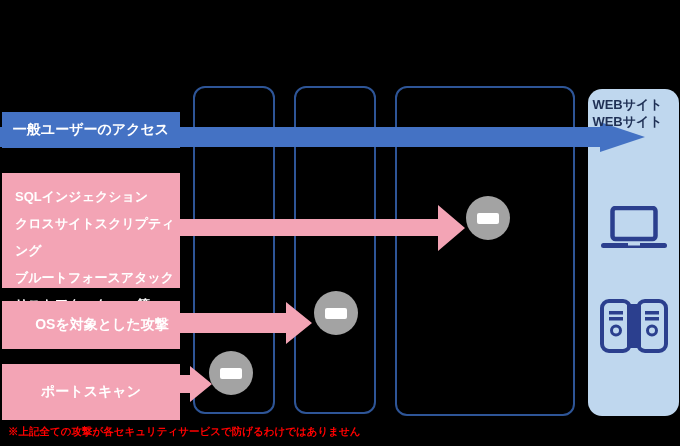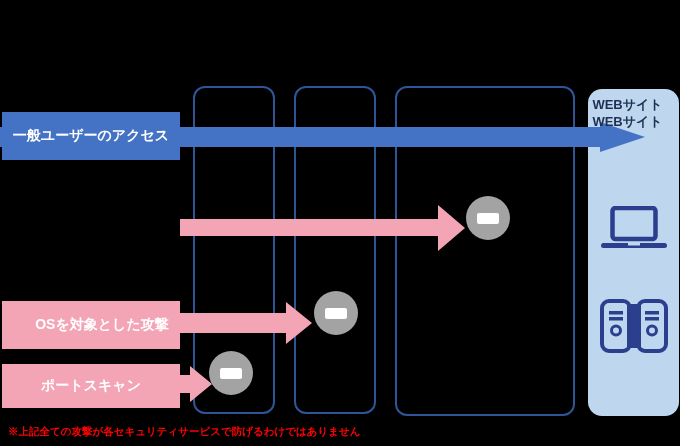--- a/index.html
+++ b/index.html
@@ -19,28 +19,28 @@
   .layer3{left:395px;width:180px;height:330px;}
 
   
   .panel{left:588px;top:89px;width:91px;height:327px;background:var(--panel);
          border-radius:14px;}
   .panel-label{left:588px;top:96px;width:79px;text-align:center;color:var(--dest);
          font-size:13px;font-weight:bold;line-height:17px;}
 
   
   .box{left:2px;width:178px;box-sizing:border-box;color:#ffffff;font-weight:bold;}
-  .box-blue{background:var(--blue);top:112px;height:48px;font-size:14px;
+  .box-blue{background:var(--blue);top:112px;height:36px;font-size:14px;
             display:flex;align-items:center;justify-content:center;}
   .box-pink{background:var(--pink);}
   .box-attacks{top:173px;height:115px;font-size:13px;padding:10px 0 0 13px;line-height:27px;}
   .box-attacks .last{display:flex;padding-right:30px;}
   .box-attacks .etc{margin-left:auto;}
   .box-os{top:301px;height:48px;font-size:14px;display:flex;align-items:center;justify-content:center;padding-left:22px;}
-  .box-port{top:364px;height:44px;font-size:14px;display:flex;align-items:center;justify-content:center;}
+  .box-port{top:364px;height:56px;font-size:14px;display:flex;align-items:center;justify-content:center;}
 
   
   .f-blue{fill:var(--blue);} .f-pink{fill:var(--pink);}
   .f-navy{fill:var(--icon);} .f-panel{fill:var(--panel);}
   .s-navy{stroke:var(--icon);fill:none;}
 
   
   .block{width:44px;height:44px;border-radius:50%;background:var(--gray);
          display:flex;align-items:center;justify-content:center;}
   .block .minus{width:22px;height:11px;background:#ffffff;border-radius:2px;}
@@ -69,20 +69,29 @@
     <polygon class="f-pink" points="0,13 106,13 106,2 132,23 106,44 106,33 0,33"></polygon>
   </svg>
   <svg class="abs" style="left:180px;top:362px;" width="34" height="44">
     <polygon class="f-pink" points="0,13 10,13 10,4 32,22 10,40 10,31 0,31"></polygon>
   </svg>
 
   <div class="abs box box-blue">
     <span>一般ユーザーのアクセス</span>
   </div>
 
+  <div class="abs box box-pink box-attacks">
+    <div>SQLインジェクション</div>
+    <div>クロスサイトスクリプティング</div>
+    <div>ブルートフォースアタック</div>
+    <div class="last">
+      <span>リストアタック</span>
+      <span class="etc">等</span>
+    </div>
+  </div>
 
   <div class="abs box box-pink box-os">
     <span>OSを対象とした攻撃</span>
   </div>
 
   <div class="abs box box-pink box-port">
     <span>ポートスキャン</span>
   </div>
 
   <div class="abs block" style="left:466px;top:196px;">

